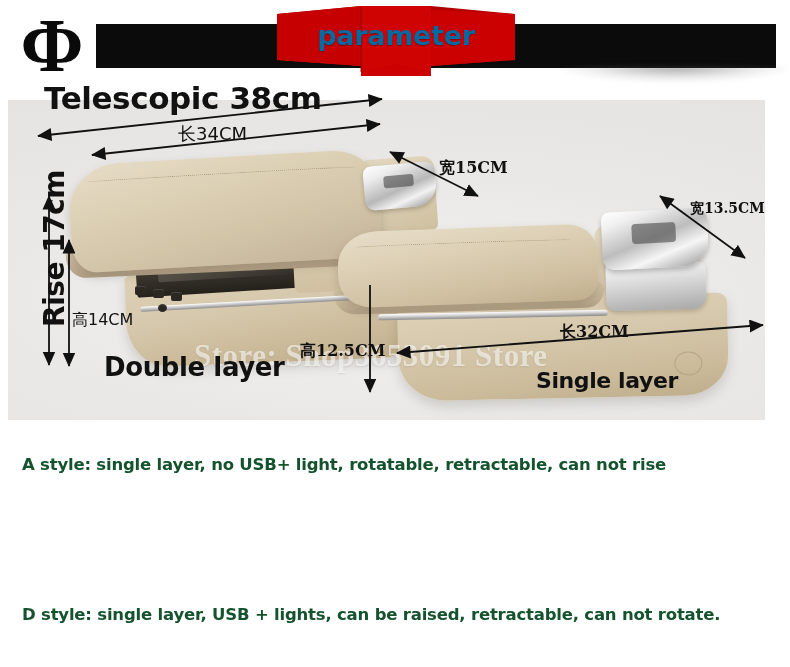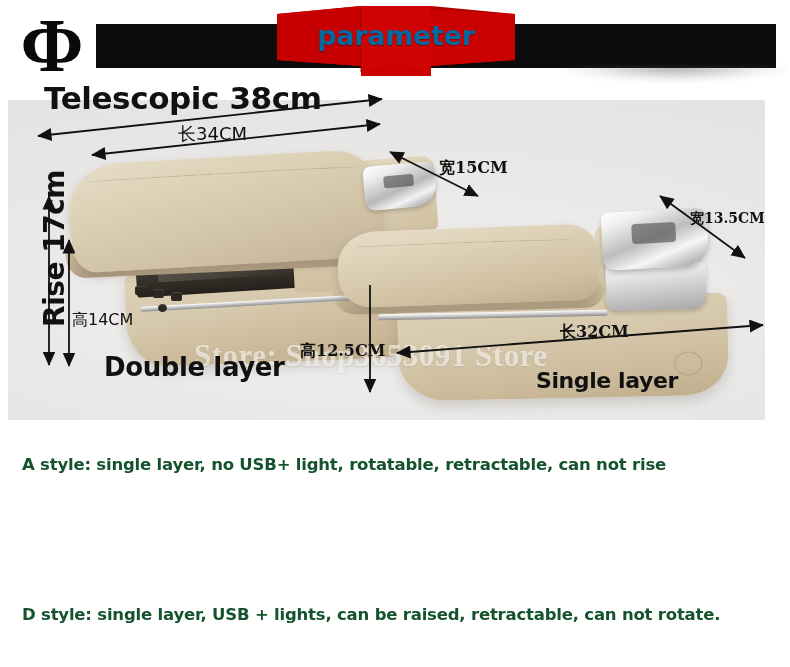--- a/index.html
+++ b/index.html
@@ -346,21 +346,20 @@
     font-size: 16px;
     font-family: "DejaVu Serif", serif;
     font-weight: 700;
     margin-left: 16px;
   }
   #lbl-w135 {
     left: 690px; top: 200px;
     font-size: 14px;
     font-family: "DejaVu Serif", serif;
     font-weight: 700;
-    margin-top: 10px;
   }
   #lbl-rise {
     left: -26px; top: 232px;
     width: 160px;
     font-size: 28px;
     font-weight: 700;
     font-family: "DejaVu Sans", sans-serif;
     transform: rotate(-90deg);
     transform-origin: center center;
     text-align: center;

